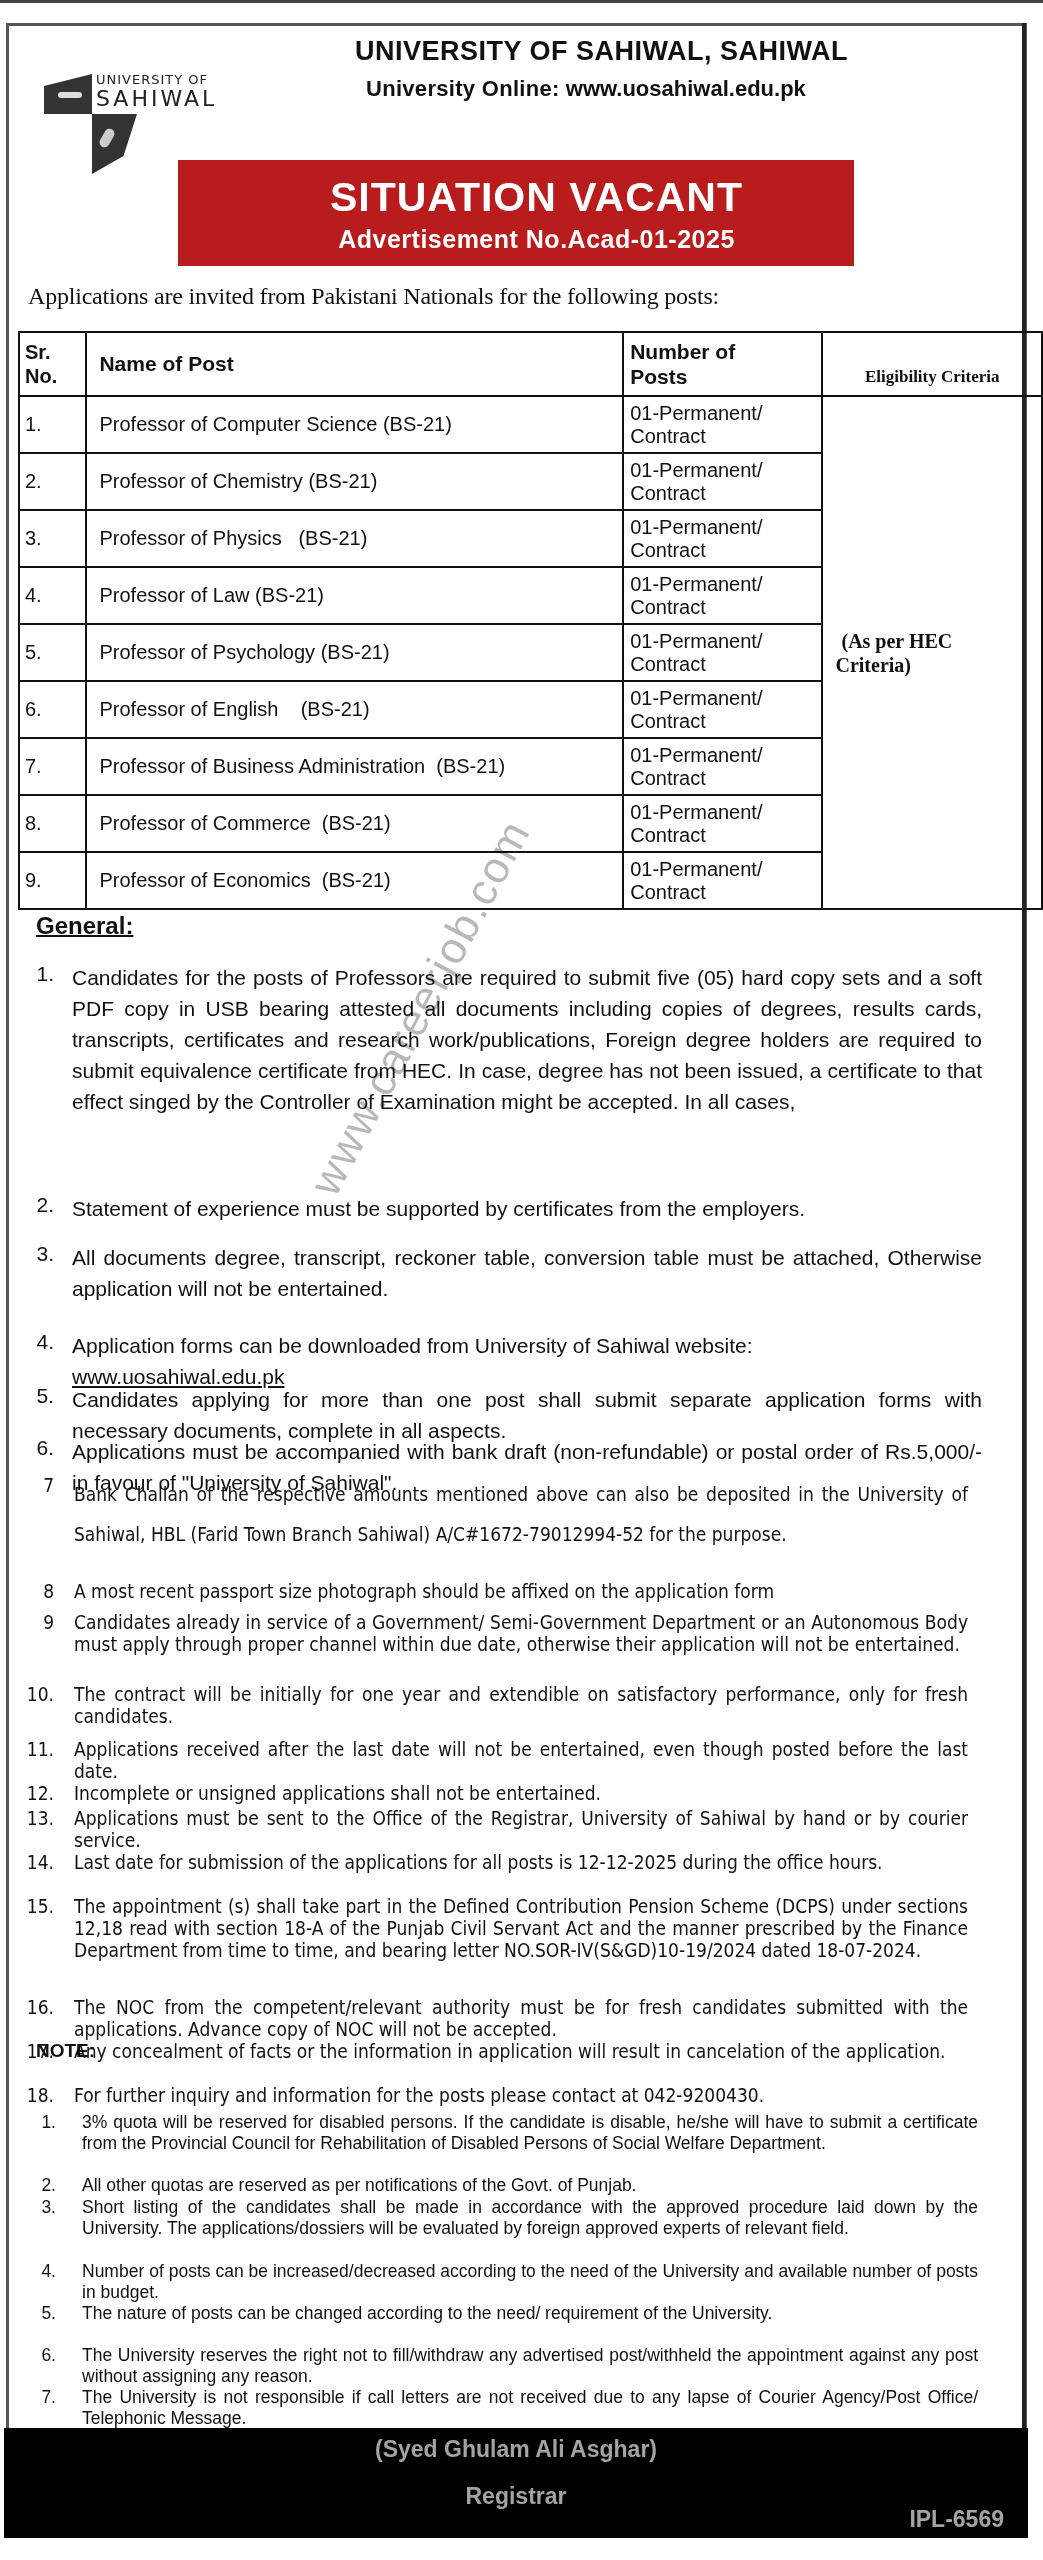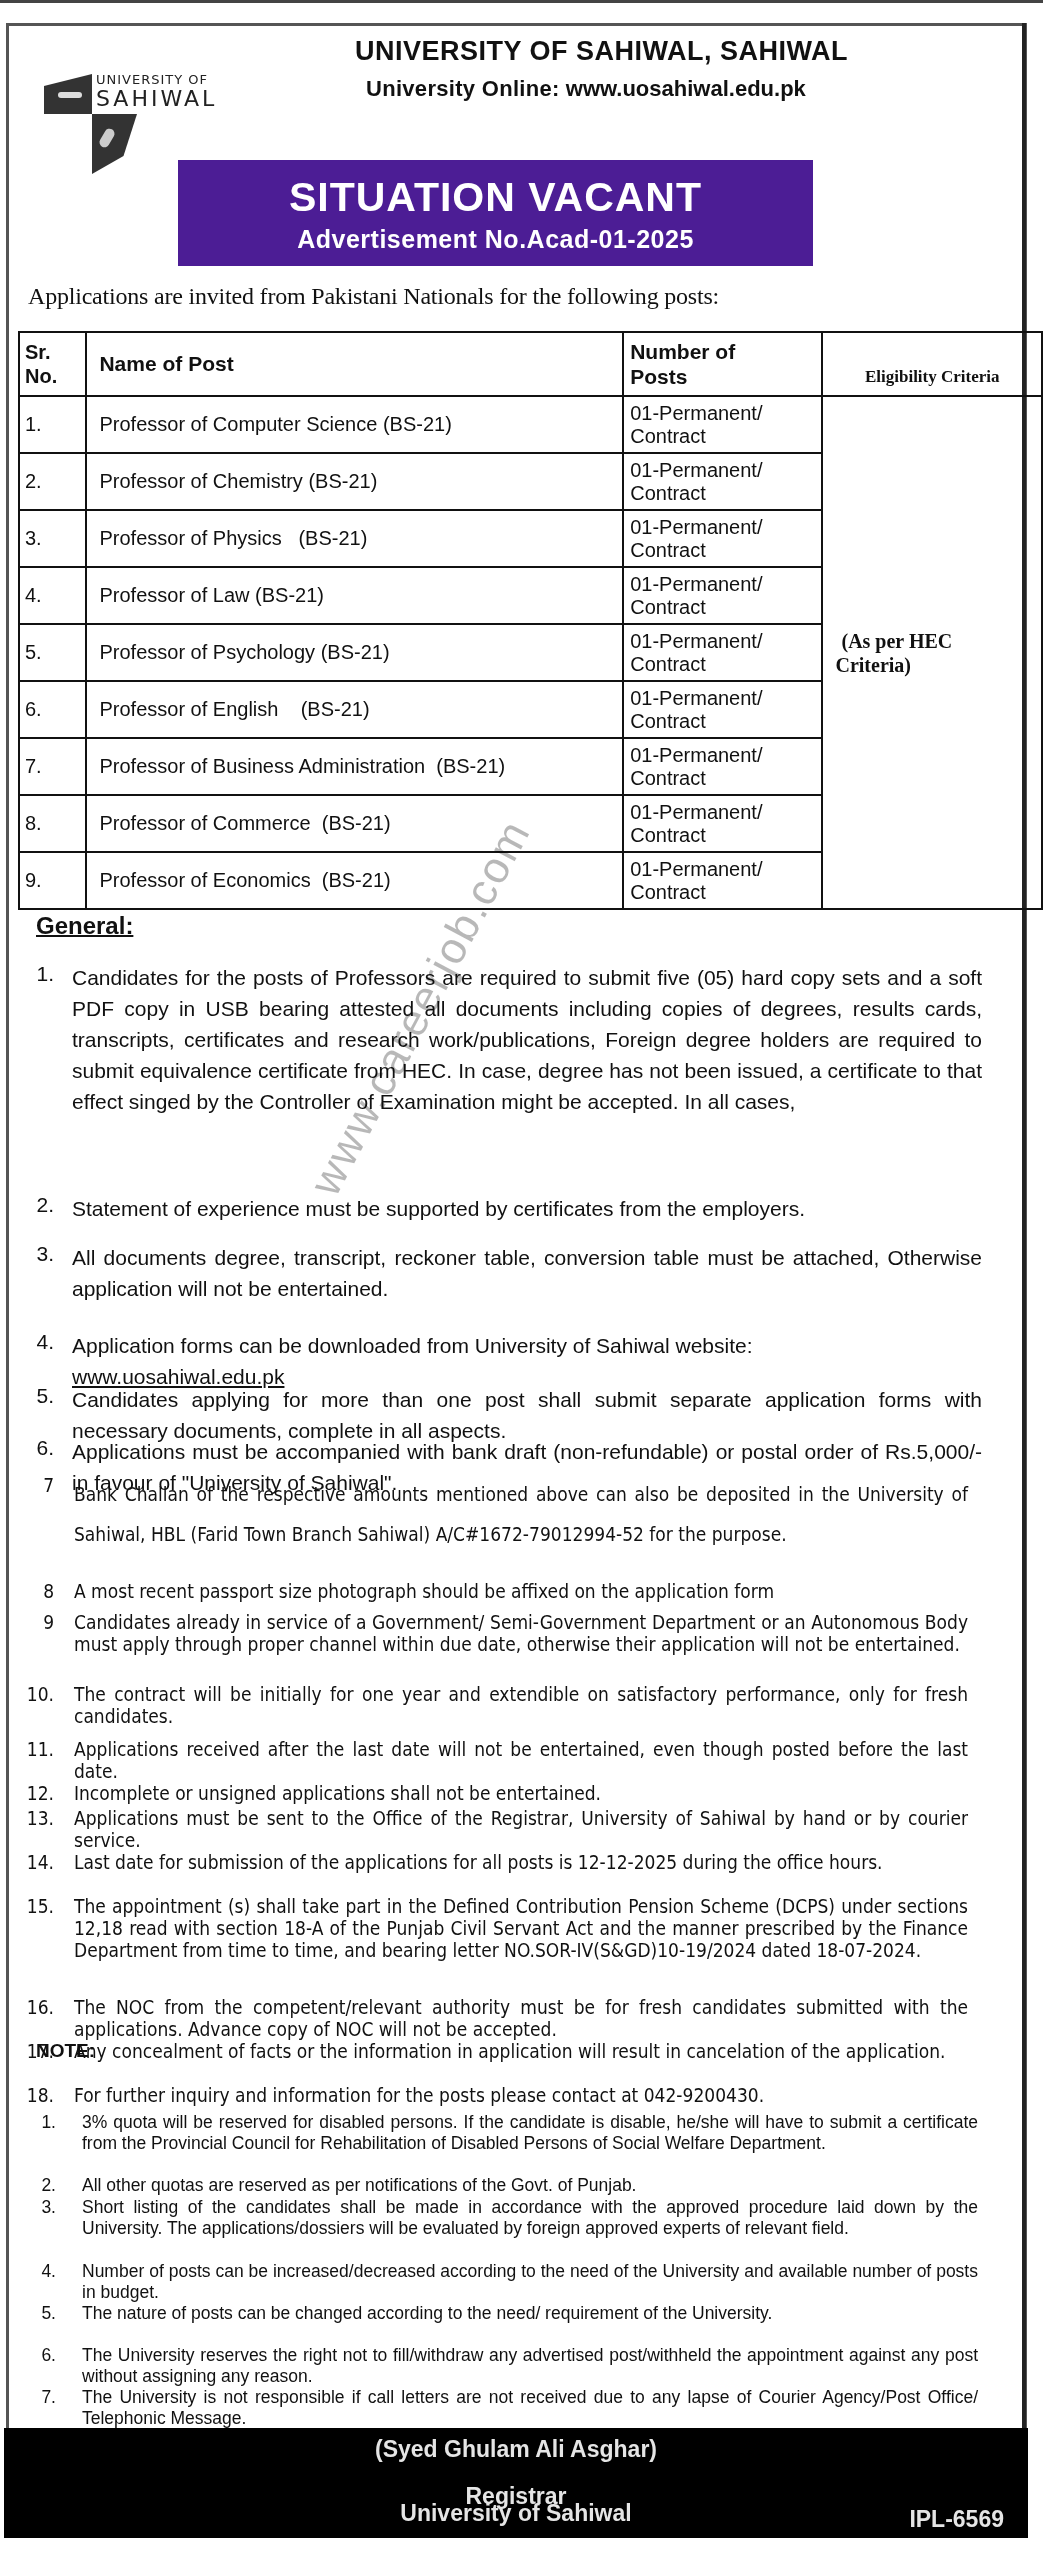--- a/index.html
+++ b/index.html
@@ -18,21 +18,21 @@
                  clip-path: polygon(0 0, 100% 0, 70% 70%, 0 100%); }
   .logo .dots1 { position: absolute; left: 14px; top: 24px; width: 24px; height: 6px; background: #ddd; border-radius: 3px; }
   .logo .dots2 { position: absolute; left: 58px; top: 60px; width: 10px; height: 20px; background: #ccc; border-radius: 5px; transform: rotate(30deg); }
   .logo .l1 { position: absolute; left: 52px; top: 4px; font-size: 13px; letter-spacing: 1px; font-family: "DejaVu Sans", sans-serif; color: #222; white-space: nowrap; }
   .logo .l2 { position: absolute; left: 52px; top: 18px; font-size: 22px; letter-spacing: 3px; font-family: "DejaVu Sans", sans-serif; color: #222; white-space: nowrap; }
 
   .uni-title { position: absolute; left: 355px; top: 36px; font-size: 27px; font-weight: bold; letter-spacing: 0.5px; white-space: nowrap; }
   .uni-online { position: absolute; left: 366px; top: 76px; font-size: 22px; font-weight: bold; white-space: nowrap; }
   .uni-online .lbl { letter-spacing: 0.3px; }
 
-  .sv-box { position: absolute; left: 178px; top: 160px; width: 635px; height: 106px; background: #4c1d95; color: #fff; text-align: center; }
+  .sv-box { position: absolute; left: 178px; top: 160px; width: 635px; height: 106px; background: #b91c1c; color: #fff; text-align: center; padding-left: 41px; }
   .sv-title { display: block; font-size: 41px; font-weight: bold; margin-top: 14px; letter-spacing: 1px; }
   .sv-adv { display: block; font-size: 25px; font-weight: bold; margin-top: 4px; letter-spacing: 0.5px; }
 
   .intro { position: absolute; left: 28px; top: 283px; font-family: "Liberation Serif", serif; font-size: 24px; white-space: nowrap; letter-spacing: -0.2px; }
 
   
   table.posts { position: absolute; left: 18px; top: 331px; border-collapse: collapse; }
   table.posts td, table.posts th { border: 2px solid #111; padding: 0; vertical-align: middle; text-align: left; }
   table.posts th { font-weight: bold; height: 54px; }
   table.posts td { height: 55px; font-size: 20px; }
@@ -57,21 +57,21 @@
   .gen2 .n { position: absolute; left: 0; width: 36px; text-align: right; }
   .gen2 .t { position: absolute; left: 56px; width: 894px; text-align: justify; }
   .lh-wide { line-height: 40px; }
   .lh-tight { line-height: 22px; }
 
   .note-h { position: absolute; left: 36px; top: 2040px; font-size: 19px; font-weight: bold; }
   .note { position: absolute; left: 30px; width: 960px; font-size: 17.5px; }
   .note .n { position: absolute; left: 0; width: 26px; text-align: right; }
   .note .t { position: absolute; left: 52px; width: 896px; text-align: justify; line-height: 21px; }
 
-  .footer { position: absolute; left: 4px; top: 2428px; width: 1024px; height: 110px; background: #000; color: #e5e5e5; }
+  .footer { position: absolute; left: 4px; top: 2428px; width: 1024px; height: 110px; background: #000; color: #a3a3a3; }
   .f-name { position: absolute; left: 0; width: 1024px; top: 8px; text-align: center; font-size: 23px; font-weight: bold; }
   .f-role { position: absolute; left: 0; width: 1024px; top: 40px; text-align: center; font-size: 23px; font-weight: bold; margin-top: 15px; }
   .f-uni { position: absolute; left: 0; width: 1024px; top: 72px; text-align: center; font-size: 23px; font-weight: bold; }
   .f-code { position: absolute; right: 24px; top: 78px; font-size: 23px; font-weight: bold; }
 
   .watermark { position: absolute; left: 300px; top: 1180px; font-size: 44px; color: rgba(0,0,0,0.28);
                transform: rotate(-62deg); transform-origin: left top; white-space: nowrap; font-family: "Liberation Sans", sans-serif; letter-spacing: 2px; }
 </style>
 </head>
 <body>
@@ -304,15 +304,14 @@
       <span class="n">7.</span>
       <div class="t">The University is not responsible if call letters are not received due to any lapse of Courier Agency/Post Office/ Telephonic Message.</div>
     </div>
   </div>
 
 <div class="watermark">www.careerjob.com</div>
 
 <div class="footer">
   <div class="f-name">(Syed Ghulam Ali Asghar)</div>
   <div class="f-role">Registrar</div>
-  <div class="f-uni">University of Sahiwal</div>
   <div class="f-code">IPL-6569</div>
 </div>
 
 </body></html>

